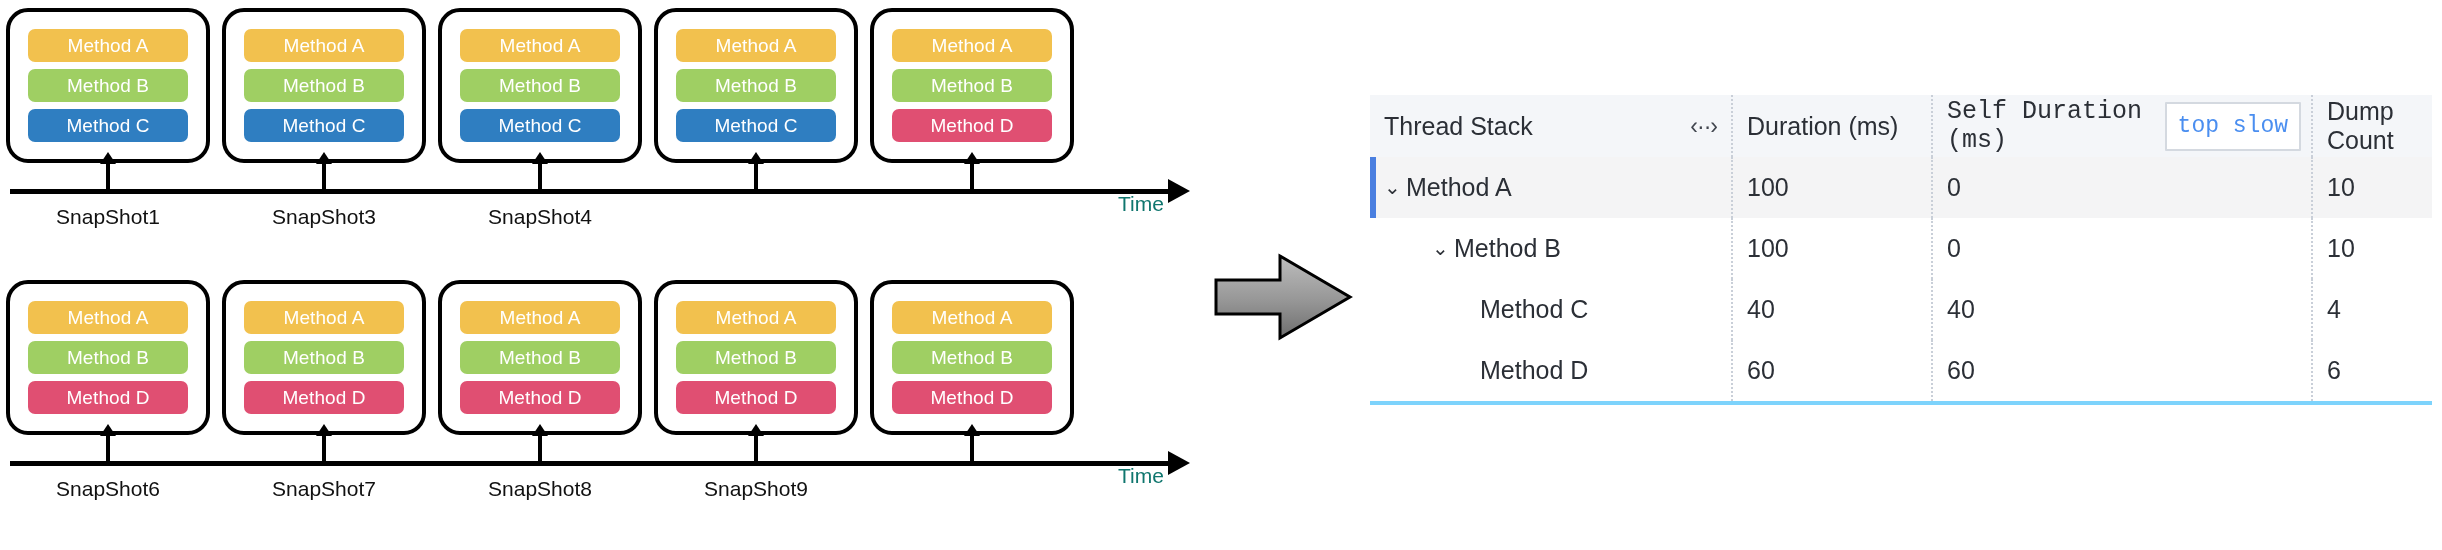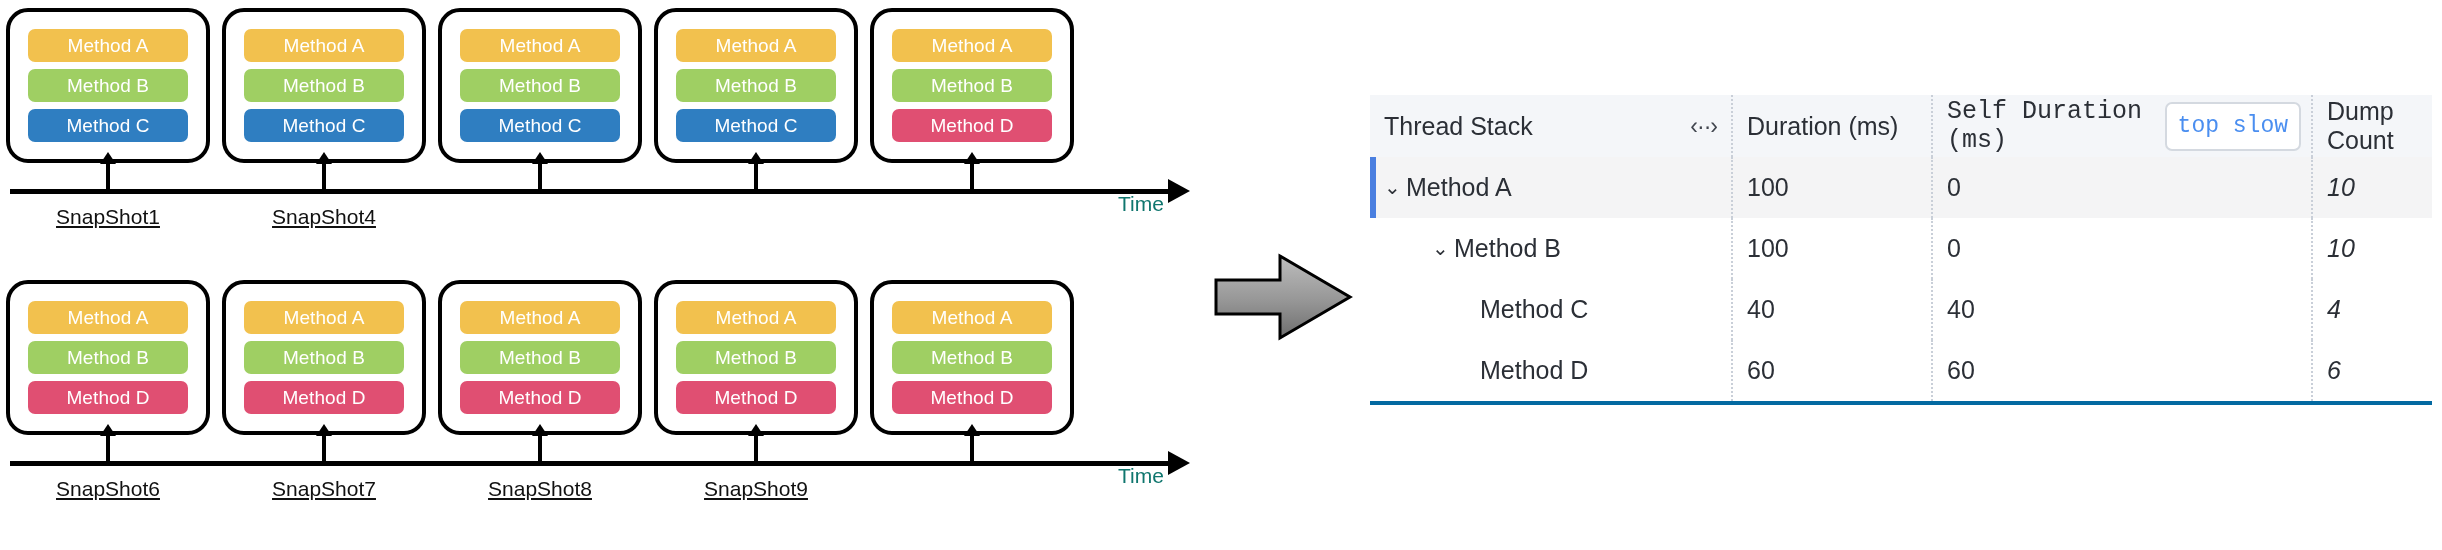--- a/index.html
+++ b/index.html
@@ -149,21 +149,20 @@
     height: 34px;
     display: flex;
   }
   .axis-label {
     width: 216px;
     text-align: center;
     font-size: 21px;
     color: #111111;
     line-height: 34px;
     white-space: nowrap;
-    text-decoration: underline;
   }
   .time-label {
     position: absolute;
     left: 1118px;
     top: 184px;
     font-size: 21px;
     color: #0f766e;
   }
 
   
@@ -175,21 +174,21 @@
     height: 90px;
   }
 
   
   #right-panel {
     position: absolute;
     left: 1370px;
     top: 95px;
     width: 1062px;
     height: 310px;
-    background: #0369a1;
+    background: #7dd3fc;
   }
 
   table.stack-table {
     border-collapse: collapse;
     table-layout: fixed;
     width: 1062px;
   }
   table.stack-table col.c-stack  { width: 362px; }
   table.stack-table col.c-dur    { width: 200px; }
   table.stack-table col.c-self   { width: 380px; }
@@ -223,39 +222,39 @@
   .th-self-inner {
     display: flex;
     align-items: center;
     justify-content: space-between;
     padding-right: 10px;
     font-family: Liberation Mono, monospace;
   }
   .top-slow-btn {
     display: inline-block;
     border: 2px solid #d4d9e0;
-    border-radius: 7px;
+    border-radius: 1px;
     background: #ffffff;
     color: #4a8ef0;
     font-size: 23px;
     padding: 11px 11px;
     line-height: 1;
     white-space: nowrap;
   }
 
   .stack-table tbody td {
     height: 61px;
     font-size: 25px;
     color: #2b2f36;
     padding: 0 0 0 14px;
     vertical-align: middle;
     border-right: 2px dotted #c9cfd8;
     background: #ffffff;
   }
-  .stack-table tbody td:last-child { border-right: none; font-style: italic; }
+  .stack-table tbody td:last-child { border-right: none; }
 
   .stack-table tbody tr.selected td {
     background: #f4f4f5;
   }
   .stack-table tbody tr.selected td:first-child {
     box-shadow: inset 6px 0 0 0 #4a7fe0;
   }
 
   .tree-cell {
     display: flex;
@@ -343,20 +342,21 @@
         <div class="tick-cell">
             <div class="tick"></div>
           </div>
       </div>
 
       <div class="axis"></div>
       <div class="axis-arrow"></div>
 
       <div class="label-strip">
         <div class="axis-label">SnapShot1</div>
+        <div class="axis-label">SnapShot3</div>
         <div class="axis-label">SnapShot4</div>
       </div>
       <div class="time-label">Time</div>
     </div>
 
     <div class="timeline-block row-2">
       <div class="snapshot-row">
 
         <div class="snapshot-slot">
           <div class="snapshot-card">

